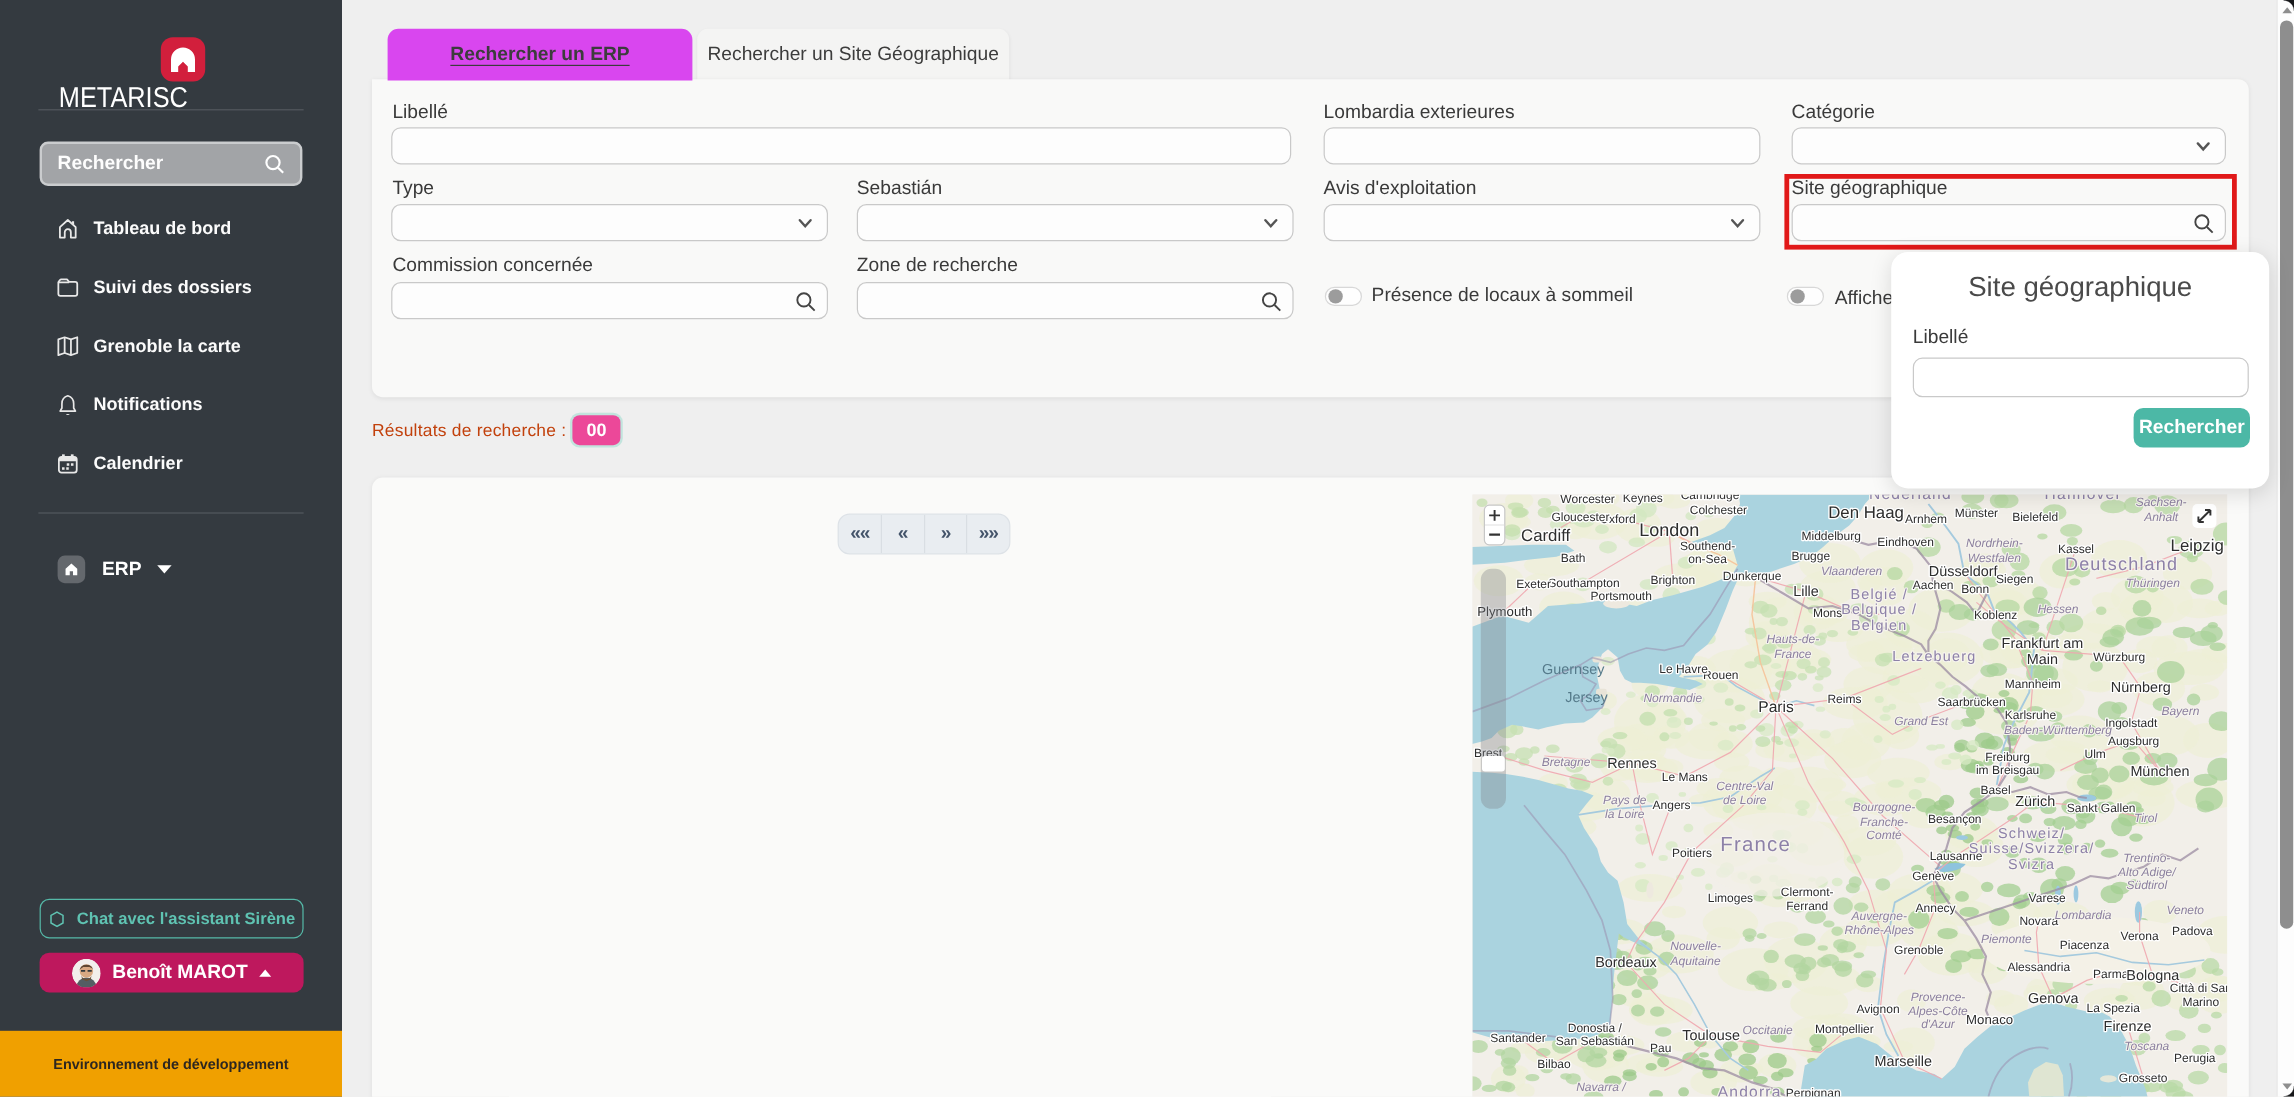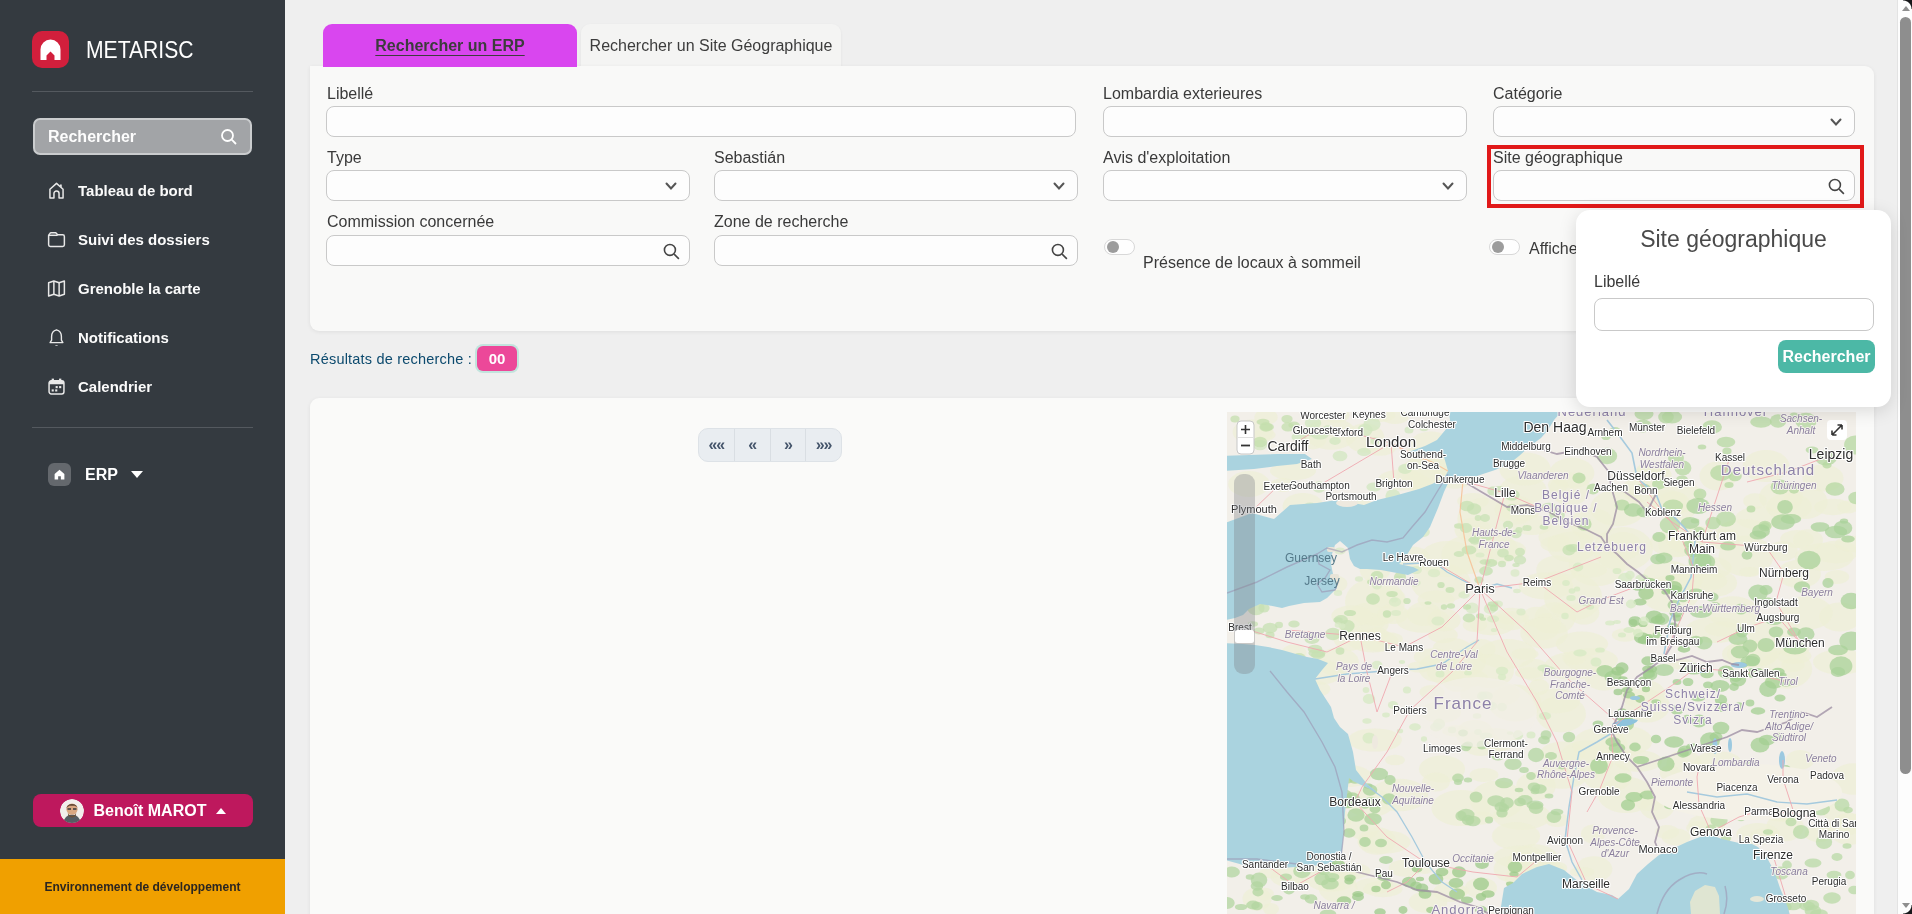--- a/index.html
+++ b/index.html
@@ -1,21 +1,21 @@
 <!DOCTYPE html>
 <html lang="fr"><head>
 <meta charset="utf-8">
 <title>Metarisc</title>
 <style>
   * { box-sizing: border-box; margin:0; padding:0; }
   html,body { width:1912px; height:914px; overflow:hidden; }
   body { font-family:"Liberation Sans", sans-serif; background:#efefef; position:relative; }
   
   #sidebar { position:absolute; left:0; top:0; width:285px; height:914px; background:#343a40; color:#fff; }
-  #logo-row { position:absolute; left:32px; top:31px; display:flex; align-items:center; }
+  #logo-row { position:absolute; left:32px; top:31px; display:flex; align-items:flex-end;flex-direction:column; }
   #logo-box { width:37px; height:37px; border-radius:10px; background:#d21f3c; position:relative; }
   #logo-title { margin-left:17px; font-size:24px; font-weight:500; color:#fff; letter-spacing:0; transform:scaleX(0.88); transform-origin:left center; }
   .side-div { position:absolute; left:32px; width:221px; height:1px; background:#54595f; }
   #side-search { position:absolute; left:33px; top:118px; width:219px; height:37px; background:#a2a4a7; border:2px solid #caccce; border-radius:7px; display:flex; align-items:center; }
   #side-search .ph { color:#fdfdfd; font-size:16px; font-weight:700; margin-left:13px; flex:1; }
   .nav-item { position:absolute; left:33px; display:flex; align-items:center; color:#fbfbfb; font-size:15px; font-weight:700; }
   .nav-item svg { margin-left:13px; margin-right:11px; }
   #erp-row { position:absolute; left:48px; top:463px; display:flex; align-items:center; }
   #erp-ic { width:23px; height:23px; border-radius:6px; background:#64686d; display:flex; align-items:center; justify-content:center; }
   #erp-row .lbl { margin-left:14px; font-size:16px; font-weight:700; color:#fff; }
@@ -39,21 +39,21 @@
   
   .toggle { position:absolute; width:31px; height:16px; background:#fefefe; border:1px solid #d8d8d8; border-radius:8px; }
   .toggle .knob { position:absolute; left:2px; top:1px; width:12px; height:12px; border-radius:50%; background:#9c9c9c; }
   
   #popup { position:absolute; left:1576px; top:210px; width:315px; height:197px; background:#fff; border-radius:14px; box-shadow:0 4px 18px rgba(0,0,0,0.13); z-index:5; }
   #popup h3 { font-size:23px; font-weight:400; color:#4a4a4a; text-align:center; margin-top:16px; }
   #popup .plabel { position:absolute; left:18px; top:63px; font-size:16px; color:#3a3a3a; }
   #popup .pinput { position:absolute; left:18px; top:88px; width:280px; height:33px; background:#fff; border:1px solid #c9c9c9; border-radius:8px; }
   #popup .pbtn { position:absolute; right:16px; top:130px; width:97px; height:33px; background:#4cb8a6; border-radius:8px; color:#fff; font-size:16px; font-weight:700; display:flex; align-items:center; justify-content:center; }
   
-  #res-line { position:absolute; left:310px; top:351px; font-size:14.5px; color:#0c4a6e; letter-spacing:0.2px; }
+  #res-line { position:absolute; left:310px; top:351px; font-size:14.5px; color:#c2410c; letter-spacing:0.2px; }
   #res-badge { position:absolute; left:477px; top:346px; width:40px; height:25px; background:#ec4899; border-radius:6px; color:#fff; font-size:15px; font-weight:700; display:flex; align-items:center; justify-content:center; box-shadow:0 0 0 2px rgba(140,215,200,0.45); }
   #res-card { position:absolute; left:310px; top:398px; width:1564px; height:540px; background:#fafaf9; border-radius:9px; box-shadow:0 1px 4px rgba(0,0,0,0.07); }
   #pager { position:absolute; left:388px; top:30px; width:144px; height:34px; display:flex; background:#e9edf1; border:1px solid #dde2e7; border-radius:10px; overflow:hidden; }
   #pager .pg { flex:1; display:flex; align-items:center; justify-content:center; color:#44546a; font-size:16px; font-weight:700; border-right:1px solid #d9dee3; letter-spacing:-1px; }
   #pager .pg:last-child { border-right:none; }
   
   #map { position:absolute; left:917px; top:14px; width:629px; height:502px; overflow:hidden; background:#f2efe9; }
   
   #scroll { position:absolute; left:1897px; top:0; width:15px; height:914px; background:#fdfdfd; border-left:1px solid #e3e3e3; }
   #scroll .thumb { position:absolute; left:2px; top:17px; width:11px; height:757px; background:#8e8e8e; border-radius:6px; }
@@ -128,20 +128,26 @@
   <div id="erp-row">
     <div id="erp-ic">
       <svg width="13" height="13" viewBox="0 0 24 24" fill="#ffffff">
           <path d="M3 11 L12 3 L21 11 V21 H14.5 V15 H9.5 V21 H3 Z"></path>
         </svg>
     </div>
     <span class="lbl">ERP</span>
     <div class="caret-down"></div>
   </div>
 
+  <div id="chat-btn">
+    <svg width="15" height="16" viewBox="0 0 24 24" fill="none" stroke="#5fc3b2" stroke-width="2" style="margin-right:9px">
+        <path d="M12 2.5 L20 7 V17 L12 21.5 L4 17 V7 Z"></path>
+      </svg>
+    Chat avec l'assistant Sirène
+  </div>
 
   <div id="user-btn">
     <span class="avatar">
       <svg width="24" height="24" viewBox="0 0 24 24">
           <circle cx="12" cy="12" r="12" fill="#f2efec"></circle>
           <path d="M3.5 24 a8.5 8.5 0 0 1 17 0 Z" fill="#555d63"></path>
           <circle cx="12" cy="10.2" r="5.6" fill="#d9a882"></circle>
           <path d="M6.2 9.8 a5.9 5.9 0 0 1 11.6 0 l-0.8 -1.8 -2.4 -1.2 -5.2 0 -2.4 1.6 Z" fill="#5f4632"></path>
           <path d="M7.8 14.2 a4.6 4.6 0 0 0 8.4 0 l-0.6 3 -3.6 1.6 -3.6 -1.8 Z" fill="#6b5038"></path>
           <path d="M7.5 10 h3.5 M13 10 h3.5" stroke="#32373b" stroke-width="1.4" fill="none"></path>
@@ -206,21 +212,21 @@
   <div class="finput" style="left:404px; top:169px; width:364px">
     <svg class="srch-ic" width="19" height="19" viewBox="0 0 18 18">
         <circle cx="7.5" cy="7.5" r="5.2" fill="none" stroke="#444" stroke-width="1.5"></circle>
         <line x1="11.5" y1="11.5" x2="16" y2="16" stroke="#444" stroke-width="1.5"></line>
       </svg>
   </div>
 
   <div class="toggle" style="left:794px; top:173px">
       <div class="knob"></div>
     </div>
-  <div class="flabel" style="left:833px; top:188px">Présence de locaux à sommeil</div>
+  <div class="flabel" style="left:833px; top:172px">Présence de locaux à sommeil</div>
   <div class="toggle" style="left:1179px; top:173px">
       <div class="knob"></div>
     </div>
   <div class="flabel" style="left:1219px; top:174px">Afficher les ERP non géolocalisés</div>
 </div>
 
 <div id="redbox"></div>
 
 <div id="popup">
   <h3>Site géographique</h3>

